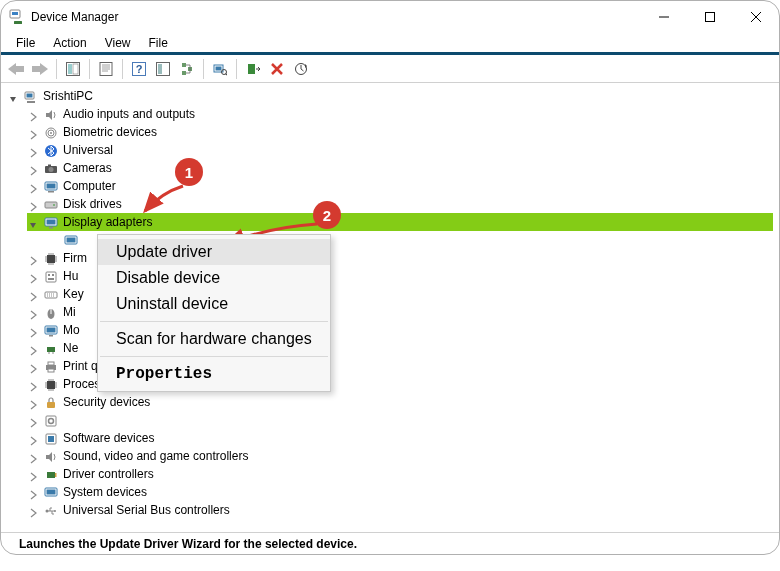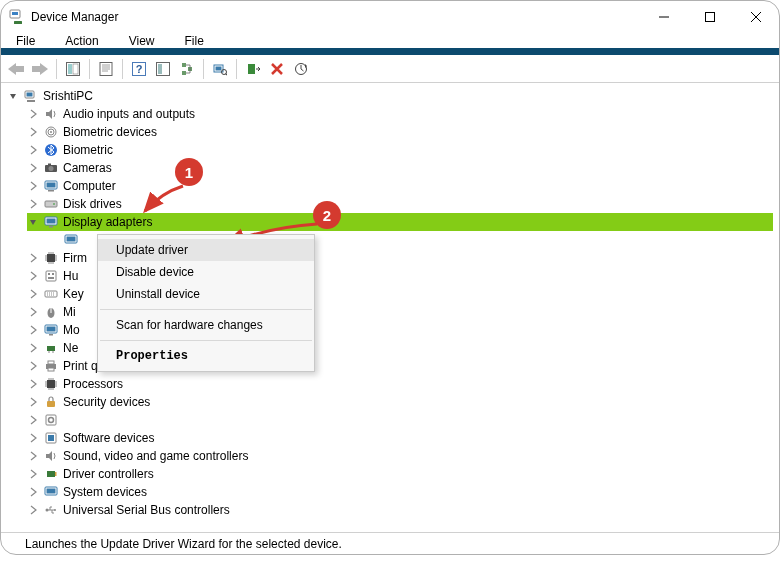--- a/index.html
+++ b/index.html
@@ -6,36 +6,36 @@
   html, body { margin: 0; padding: 0; }
   body { font-family: "Segoe UI", Tahoma, sans-serif; font-size: 12px; color: #000; background: #fff; }
   .window { width: 780px; height: 555px; border: 1px solid #b0b0b0; border-radius: 16px; display: flex; flex-direction: column; background: #fff; }
   .titlebar { display: flex; align-items: center; height: 32px; padding: 0 0 0 8px; }
   .titlebar .app-icon { width: 16px; height: 16px; margin-right: 6px; display: flex; align-items: center; justify-content: center; }
   .titlebar .title { font-size: 12px; flex: 0 0 auto; }
   .titlebar .spacer { flex: 1; }
   .win-controls { display: flex; height: 100%; }
   .win-btn { width: 46px; display: flex; align-items: center; justify-content: center; }
   .win-btn svg { width: 10px; height: 10px; }
-  .menubar { display: flex; align-items: center; height: 22px; padding: 0 6px; border-bottom: 7px solid #0c4a6e; gap: 12px; }
+  .menubar { display: flex; align-items: center; height: 22px; padding: 0 6px; border-bottom: 3px solid #0c4a6e; gap: 0; }
   .menu-item { padding: 2px 9px; font-size: 12px; }
   .toolbar { display: flex; align-items: center; height: 28px; padding: 0 4px; border-bottom: 1px solid #d0d0d0; gap: 2px; }
   .tb-btn { width: 22px; height: 22px; display: flex; align-items: center; justify-content: center; border: 1px solid transparent; }
   .tb-sep { width: 1px; height: 20px; background: #d0d0d0; margin: 0 3px; }
   .tree-area { flex: 1; overflow: hidden; padding: 4px 6px 0 6px; position: relative; }
   .tree-root { list-style: none; margin: 0; padding: 0; }
   .tree-root ul { list-style: none; margin: 0; padding: 0 0 0 20px; }
-  .tree-row { display: flex; align-items: center; height: 18px; line-height: 18px; gap: 4px; position: relative; }
+  .tree-row { display: flex; align-items: flex-end; height: 18px; line-height: 18px; gap: 4px; position: relative; }
   .tree-row.highlight { background: #84cc16; }
   .expander { width: 12px; height: 12px; display: flex; align-items: center; justify-content: center; cursor: default; flex: 0 0 12px; }
   .expander.blank { visibility: hidden; }
   .row-icon { width: 16px; height: 16px; display: flex; align-items: center; justify-content: center; flex: 0 0 16px; }
   .row-label { white-space: nowrap; }
-  .statusbar { height: 22px; border-top: 1px solid #d0d0d0; display: flex; align-items: center; padding: 0 24px; font-size: 12px; }
-  .contextmenu { position: absolute; background: #f7f7f7; border: 1px solid #c8c8c8; box-shadow: 3px 3px 6px rgba(0,0,0,0.18); padding: 4px 0; font-size: 12px; min-width: 218px; z-index: 50; }
+  .statusbar { height: 22px; border-top: 1px solid #d0d0d0; display: flex; align-items: center; padding: 0 18px; font-size: 12px; font-weight: bold; }
+  .contextmenu { position: absolute; background: #f7f7f7; border: 1px solid #c8c8c8; box-shadow: 3px 3px 6px rgba(0,0,0,0.18); padding: 4px 0; font-size: 16px; min-width: 218px; z-index: 50; }
   .cm-item { padding: 4px 18px; white-space: nowrap; }
   .cm-item.hover { background: #e5e5e5; }
   .cm-item.bold { font-weight: 700; font-family: Liberation Mono, monospace; }
   .cm-sep { height: 1px; background: #d8d8d8; margin: 4px 2px; }
   .annot { position: absolute; z-index: 100; }
   .callout-circle { width: 28px; height: 28px; border-radius: 50%; background: #d43a2f; color: #fff; font-weight: 700; font-size: 15px; display: flex; align-items: center; justify-content: center; }
   .arrow-svg { position: absolute; overflow: visible; }
 </style>
 </head>
 <body>
@@ -213,21 +213,21 @@
                   <svg width="10" height="10" viewBox="0 0 10 10">
                     <path d="M3 1 L8 5 L3 9" fill="none" stroke="#888" stroke-width="1.2"></path>
                   </svg>
                 </span>
             <span class="row-icon">
                   <svg width="14" height="14" viewBox="0 0 14 14">
                     <circle cx="7" cy="7" r="6" fill="#2a6ad0"></circle>
                     <path d="M7 2 L10 5 L4 10 M4 4 L10 9 L7 12 L7 2" fill="none" stroke="#fff" stroke-width="1"></path>
                   </svg>
                 </span>
-            <span class="row-label">Biometric</span>
+            <span class="row-label">Universal</span>
               </div>
             </li>
           <li>
               <div class="tree-row">
             <span class="expander">
                   <svg width="10" height="10" viewBox="0 0 10 10">
                     <path d="M3 1 L8 5 L3 9" fill="none" stroke="#888" stroke-width="1.2"></path>
                   </svg>
                 </span>
             <span class="row-icon">

